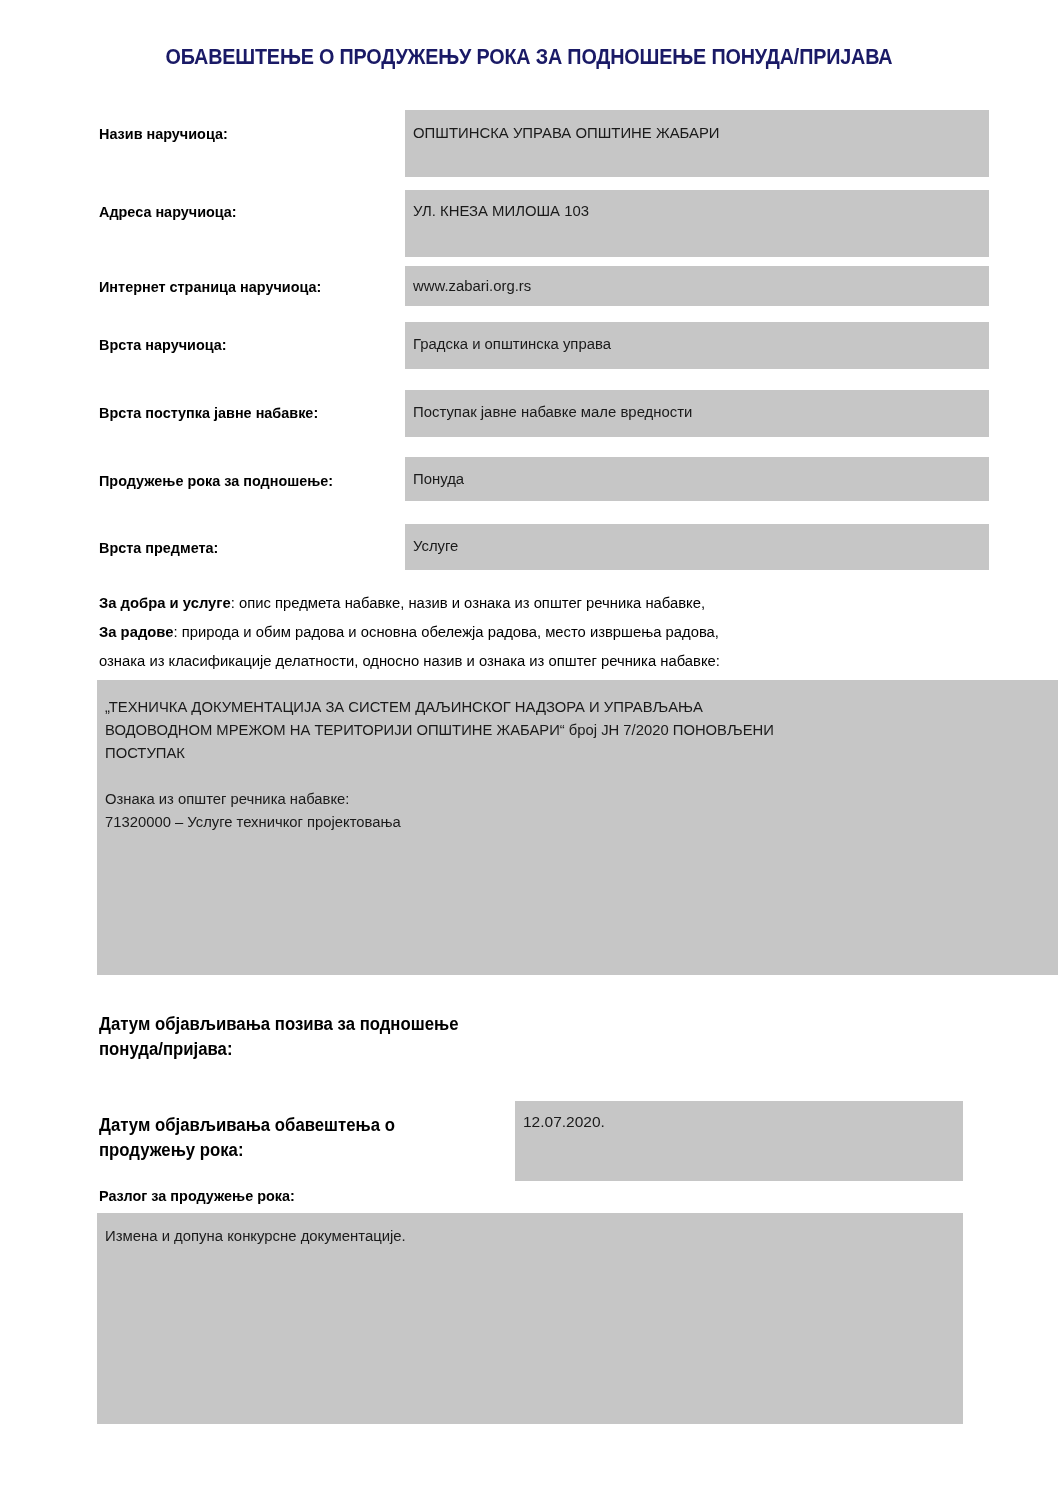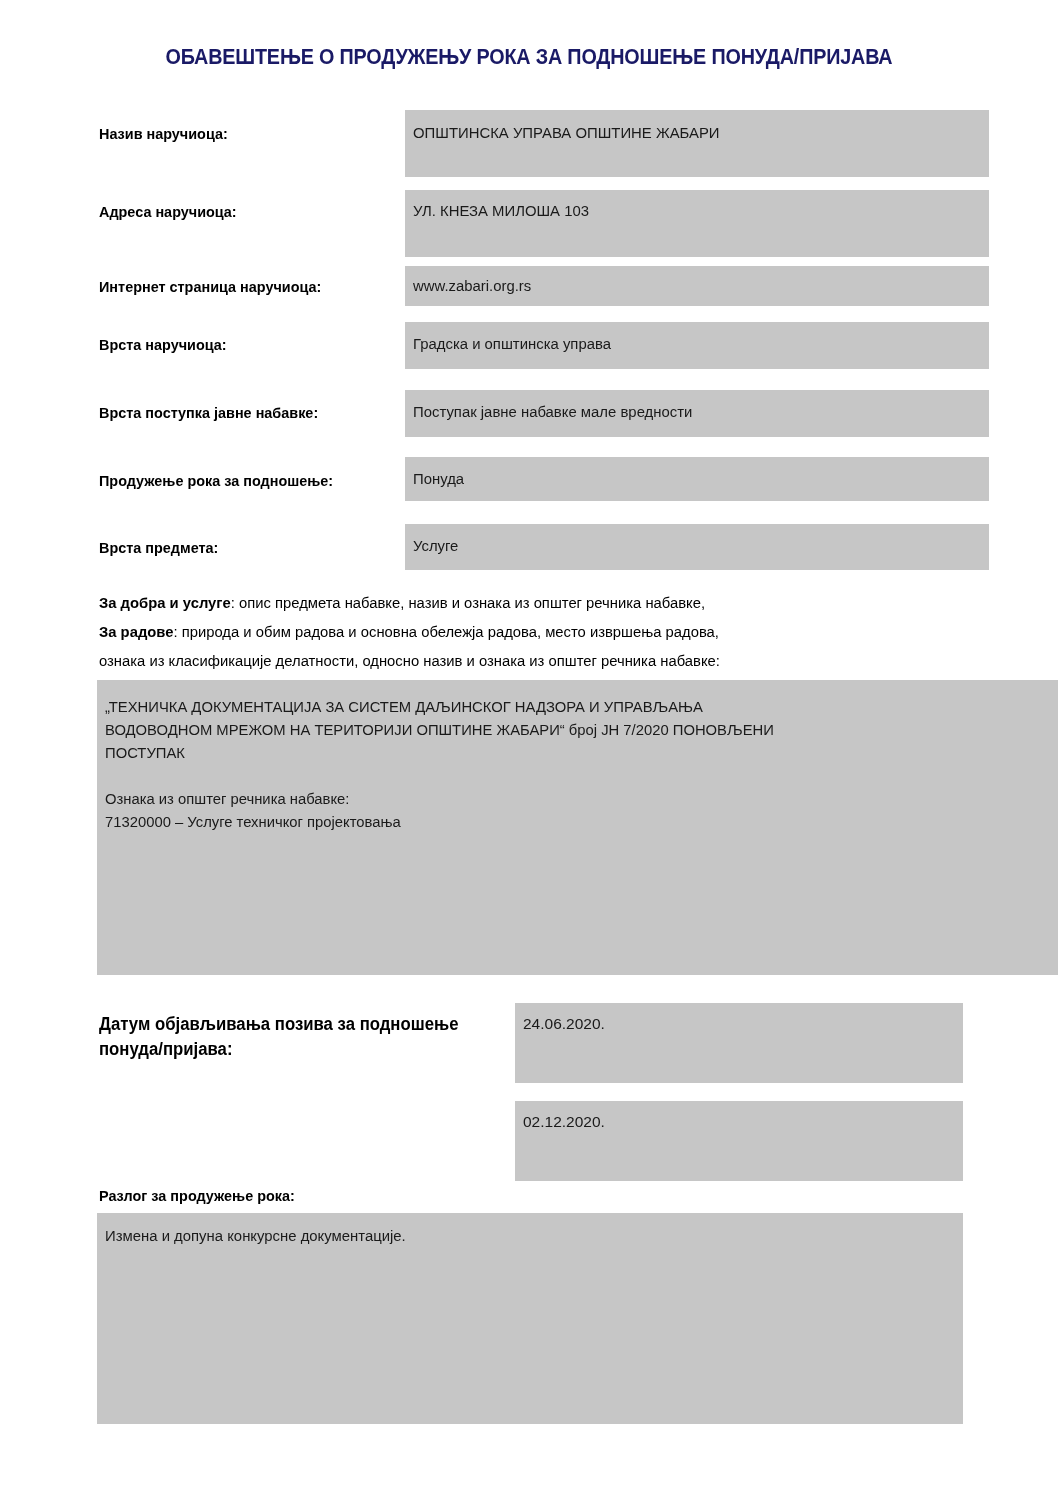--- a/index.html
+++ b/index.html
@@ -243,30 +243,31 @@
     <div class="desc-inner">
       <div class="ln">„ТЕХНИЧКА ДОКУМЕНТАЦИЈА ЗА СИСТЕМ ДАЉИНСКОГ НАДЗОРА И УПРАВЉАЊА</div>
       <div class="ln">ВОДОВОДНОМ МРЕЖОМ НА ТЕРИТОРИЈИ ОПШТИНЕ ЖАБАРИ“ број ЈН 7/2020 ПОНОВЉЕНИ</div>
       <div class="ln">ПОСТУПАК</div>
       <div class="gap"></div>
       <div class="ln">Ознака из општег речника набавке:</div>
       <div class="ln">71320000 – Услуге техничког пројектовања</div>
     </div>
   </div>
 
-  <div class="date-box" style="top:1003px; height:80px;">
-    <div class="date-text">24.06.2020.</div>
-  </div>
   <div class="date-label" style="top:1012px;">
     <span>Датум објављивања позива за подношење</span>
     <span>понуда/пријава:</span>
   </div>
 
   <div class="date-box" style="top:1101px; height:80px;">
-    <div class="date-text">02.12.2020.</div>
+    <div class="date-text">12.07.2020.</div>
+  </div>
+  <div class="date-label" style="top:1113px;">
+    <span>Датум објављивања обавештења о</span>
+    <span>продужењу рока:</span>
   </div>
 
   <div class="reason-label">Разлог за продужење рока:</div>
   <div class="reason-box">
     <div class="reason-text">Измена и допуна конкурсне документације.</div>
   </div>
 
 </div>
 
 </body></html>

